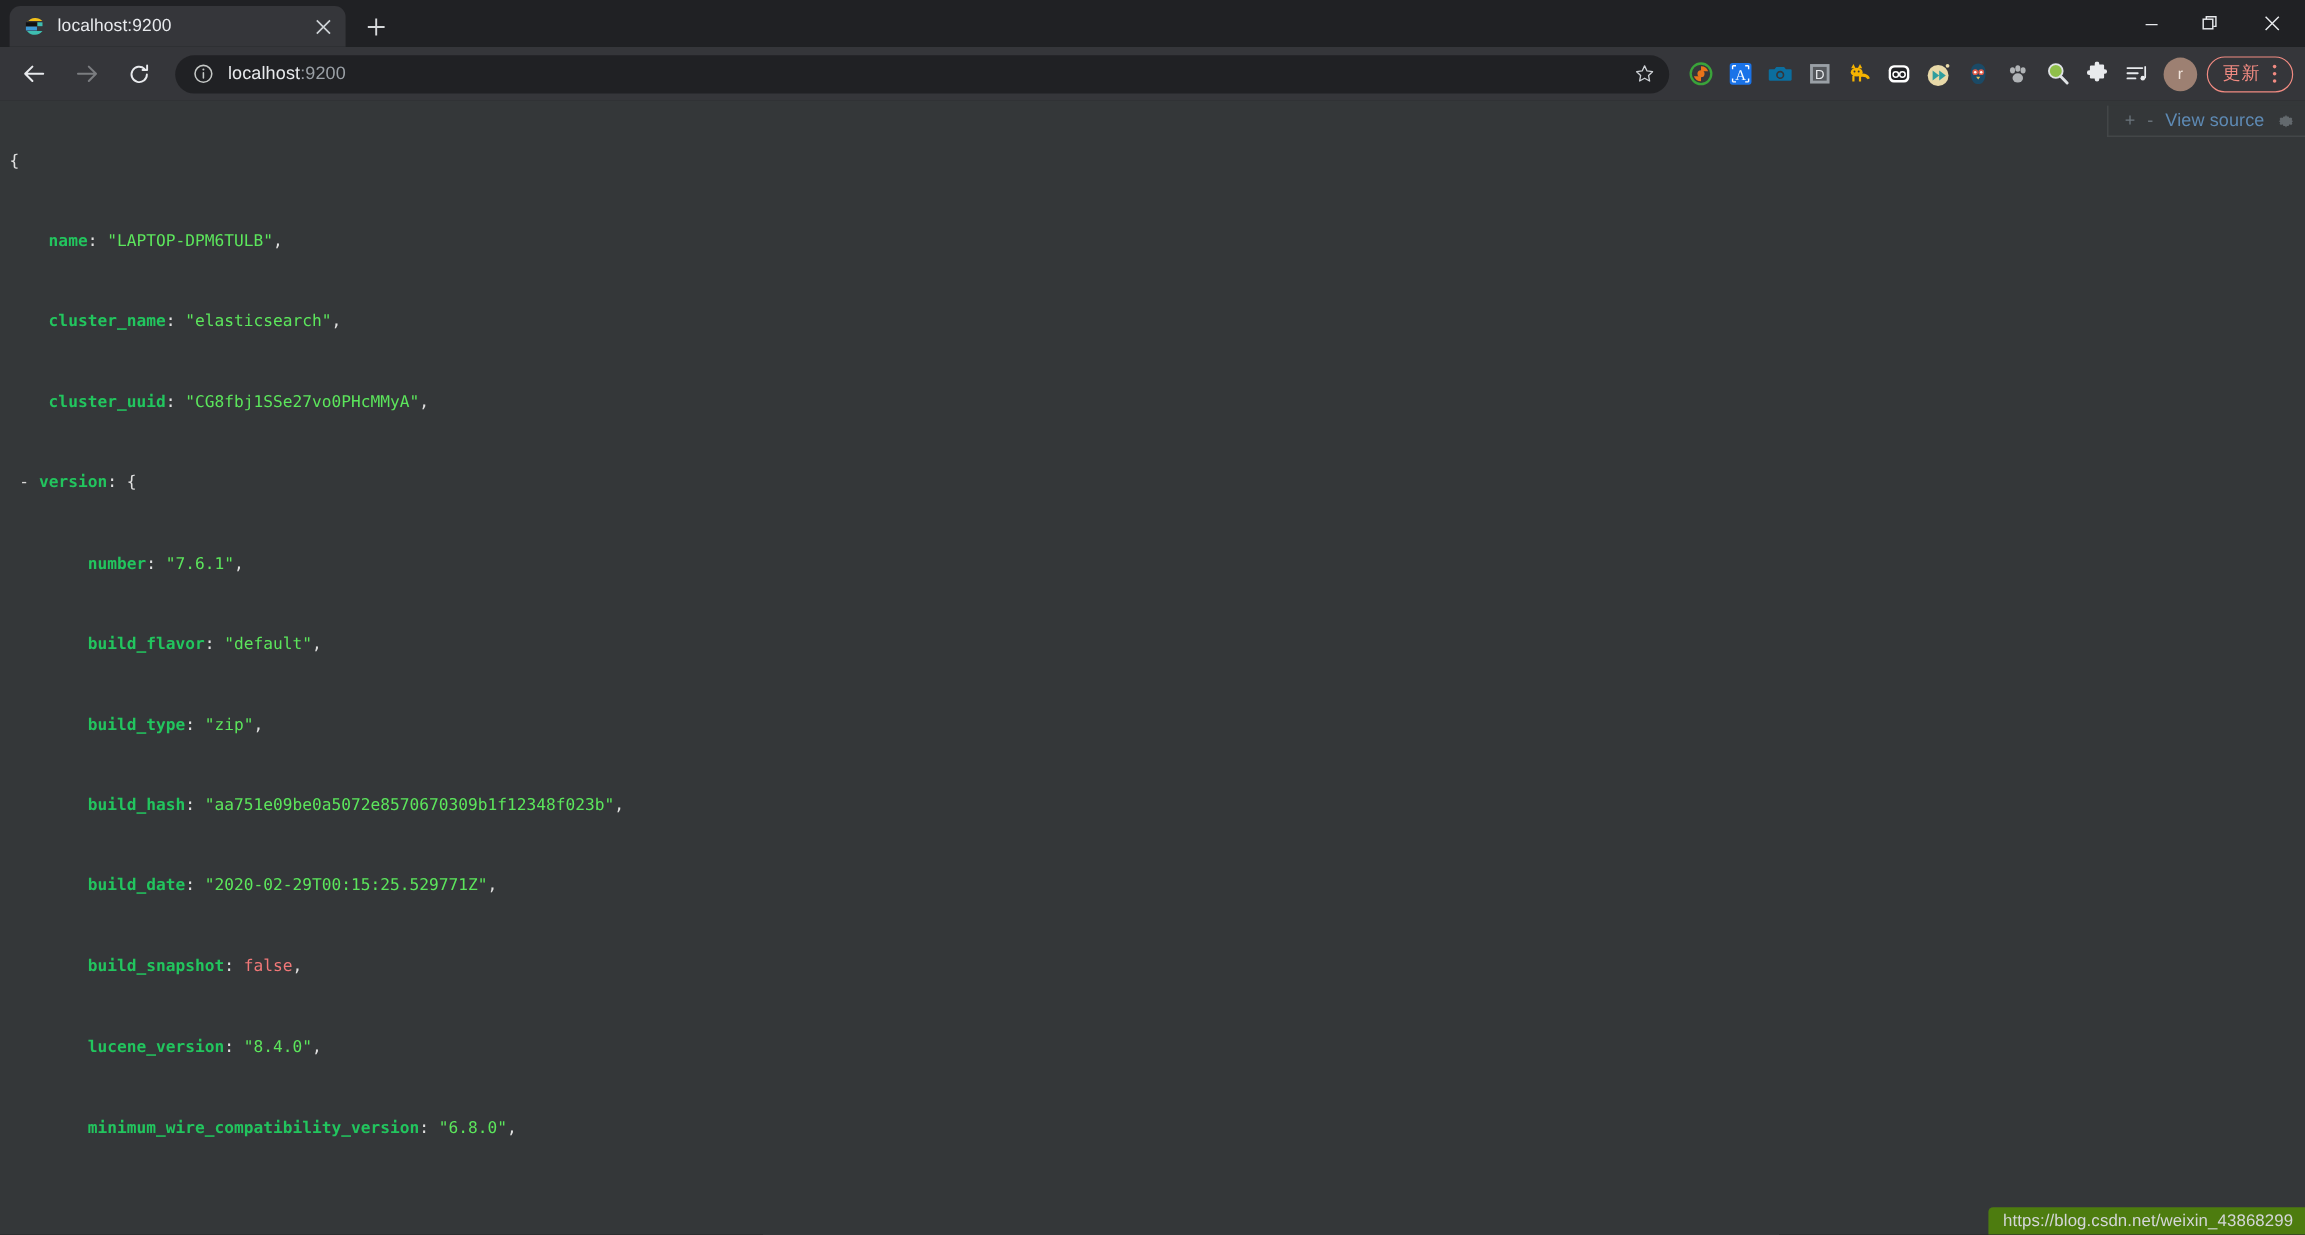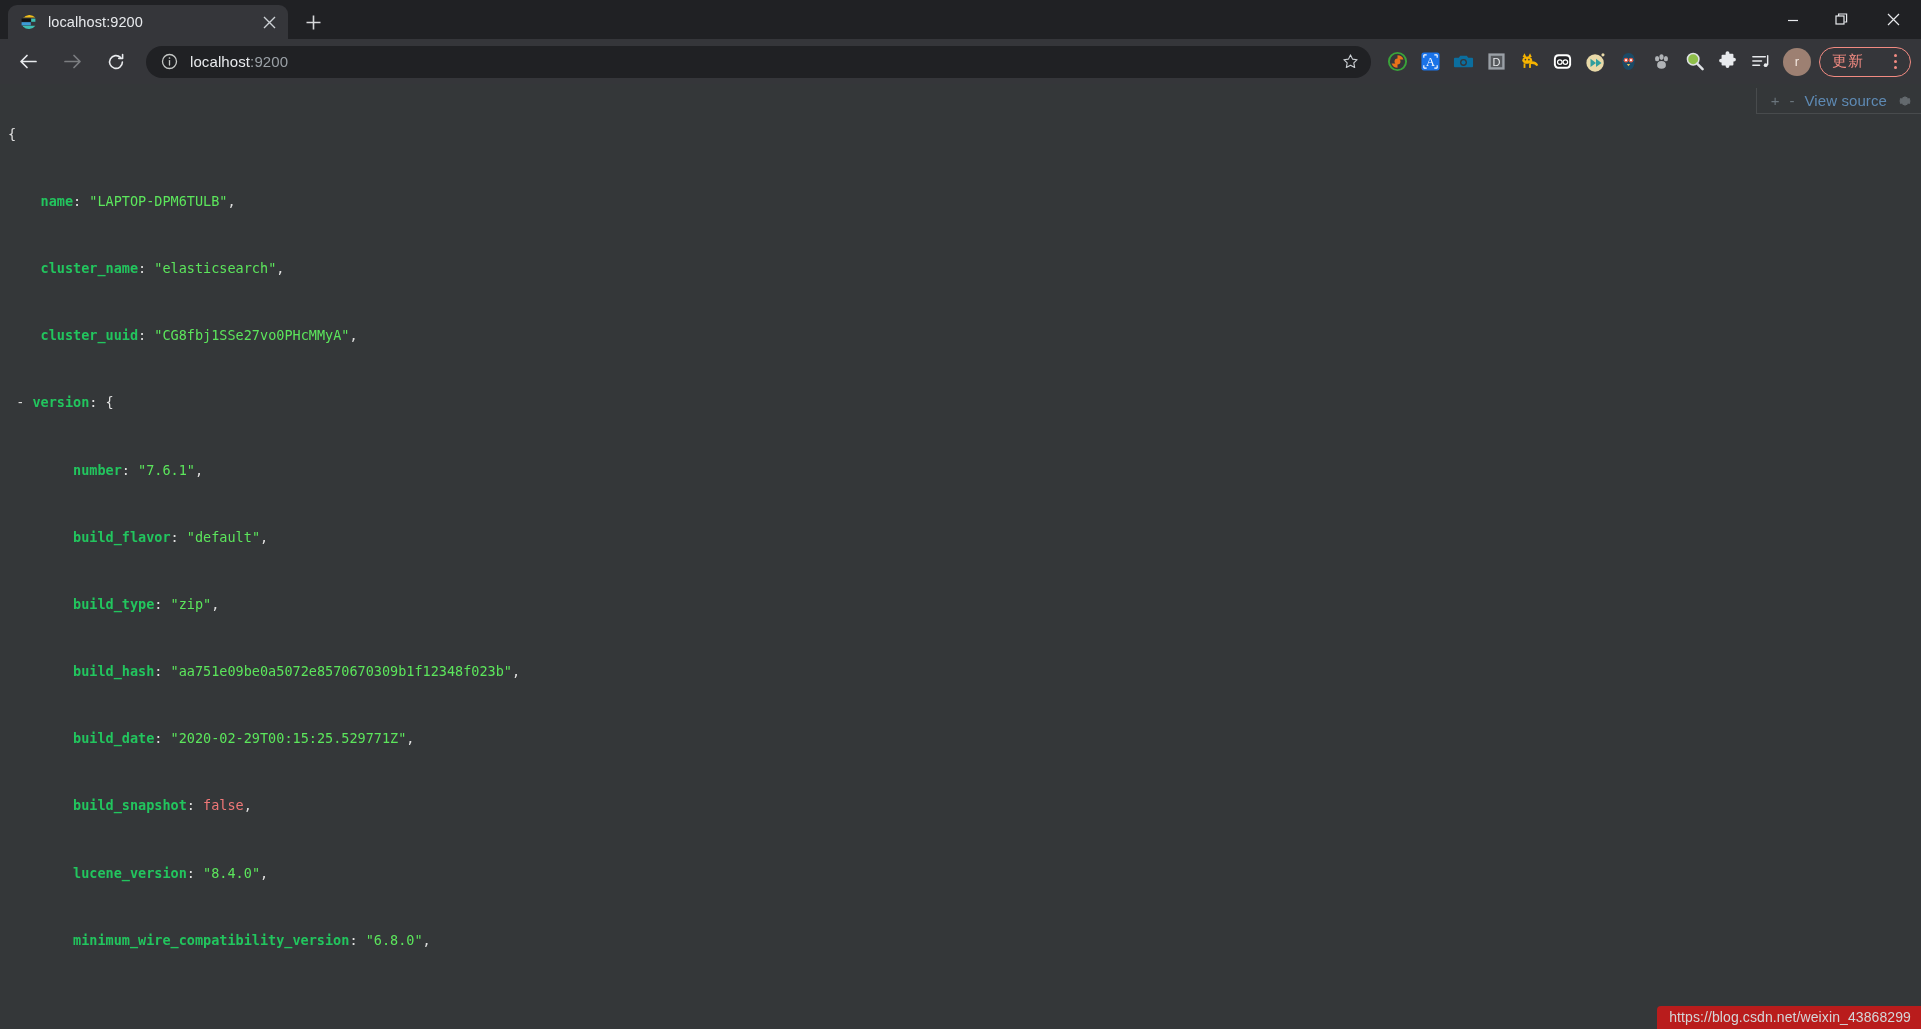--- a/index.html
+++ b/index.html
@@ -146,21 +146,21 @@
     font-size: 13px;
   }
   .update-pill {
     height: 30px;
     flex: 0 0 auto;
     border: 1px solid #f28b82;
     border-radius: 15px;
     display: flex;
     align-items: center;
     padding: 0 4px 0 12px;
-    gap: 20px;
+    gap: 0;
     margin-right: 2px;
   }
   .update-label {
     color: #f28b82;
     font-size: 15px;
     letter-spacing: 1px;
   }
   .kebab {
     width: 22px; height: 26px;
     display: flex; flex-direction: column;
@@ -217,21 +217,21 @@
   .vs-link {
     color: #5e8ab4;
     font-size: 15px;
     letter-spacing: .1px;
   }
   .vs-gear { width: 16px; height: 16px; opacity: .55; }
 
   .statusbar {
     position: absolute;
     bottom: 0; right: 0;
-    background: #b91c1c;
+    background: #4d7c0f;
     color: #d4d6d8;
     font-size: 14px;
     padding: 3px 10px 4px 12px;
     border-radius: 4px 0 0 0;
     white-space: nowrap;
     letter-spacing: .1px;
   }
 </style>
 </head>
 <body>

